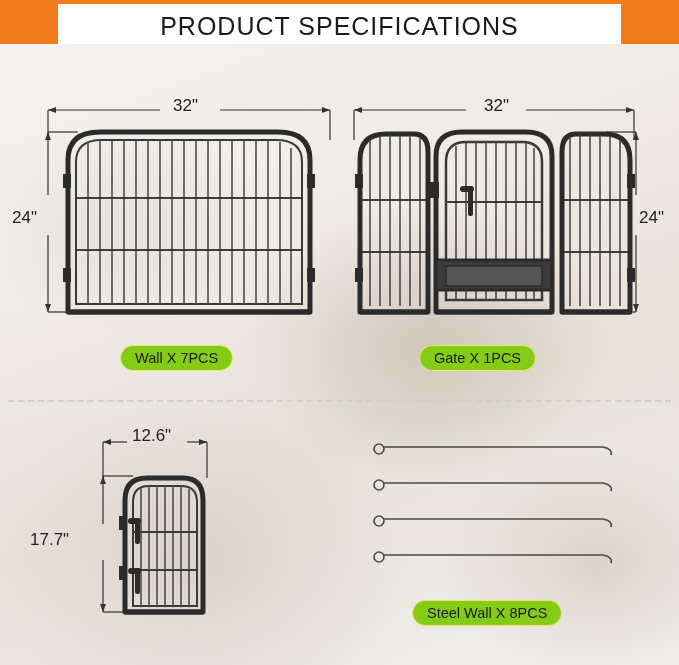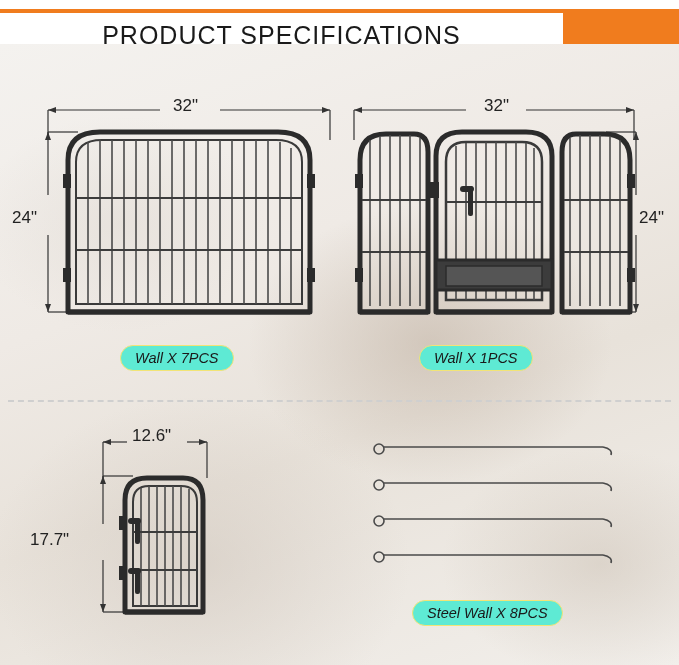--- a/index.html
+++ b/index.html
@@ -7,23 +7,23 @@
   body {
     width: 679px; height: 665px;
     font-family: "Liberation Sans", sans-serif;
     background: #ffffff;
     position: relative;
     overflow: hidden;
   }
 
   
   .header {
-    position: absolute; left:0; top:9px; width:679px; height:52px;
+    position: absolute; left:0; top:0; width:679px; height:52px;
     background: #f07c1e;
-    display:flex; align-items:center; justify-content:flex-start;
+    display:flex; align-items:center; justify-content:center;
   }
   .header-inner {
     background: #ffffff;
     width: 563px; height: 44px;
     display:flex; align-items:center; justify-content:center;
   }
   .header-title {
     font-size: 25px;
     letter-spacing: 1px;
     color: #1a1a1a;
@@ -51,30 +51,29 @@
 
   .dim-label {
     position:absolute;
     font-size: 17px;
     color:#222;
     white-space:nowrap;
   }
 
   .tag {
     position:absolute;
-    background: #5eead4;
+    background: #84cc16;
     border: 1px solid #f2e477;
     border-radius: 13px;
     height: 26px;
     display:flex; align-items:center; justify-content:center;
     padding: 12px 14px;
     font-size: 14.5px;
     color:#1a1a1a;
     white-space:nowrap;
-    font-style:italic;
   }
 
   svg { display:block; overflow:visible; }
 
   
 </style>
 </head>
 <body>
 
 <div class="header">
@@ -221,21 +220,21 @@
 
     <line x1="20" y1="222" x2="88" y2="222" stroke="#2b2b2b" stroke-width="5"></line>
     <line x1="96" y1="222" x2="212" y2="222" stroke="#2b2b2b" stroke-width="5"></line>
     <line x1="222" y1="222" x2="290" y2="222" stroke="#2b2b2b" stroke-width="5"></line>
   </svg>
 
   <div class="dim-label" style="left:144px; top:6px;">32"</div>
   <div class="dim-label" style="left:299px; top:118px;">24"</div>
 </div>
 
-<div class="tag" style="left:419px; top:345px;">Wall X 1PCS</div>
+<div class="tag" style="left:419px; top:345px;">Gate X 1PCS</div>
 
 <div class="panel" style="left:75px; top:420px; width:220px; height:210px;">
   <svg width="220" height="210" viewBox="0 0 220 210">
 
     <line x1="28" y1="22" x2="28" y2="58" stroke="#333" stroke-width="1.2"></line>
     <line x1="132" y1="22" x2="132" y2="58" stroke="#333" stroke-width="1.2"></line>
     <line x1="28" y1="22" x2="52" y2="22" stroke="#333" stroke-width="1.2"></line>
     <line x1="112" y1="22" x2="132" y2="22" stroke="#333" stroke-width="1.2"></line>
     <polygon points="28,22 36,19 36,25" fill="#333"></polygon>
     <polygon points="132,22 124,19 124,25" fill="#333"></polygon>

